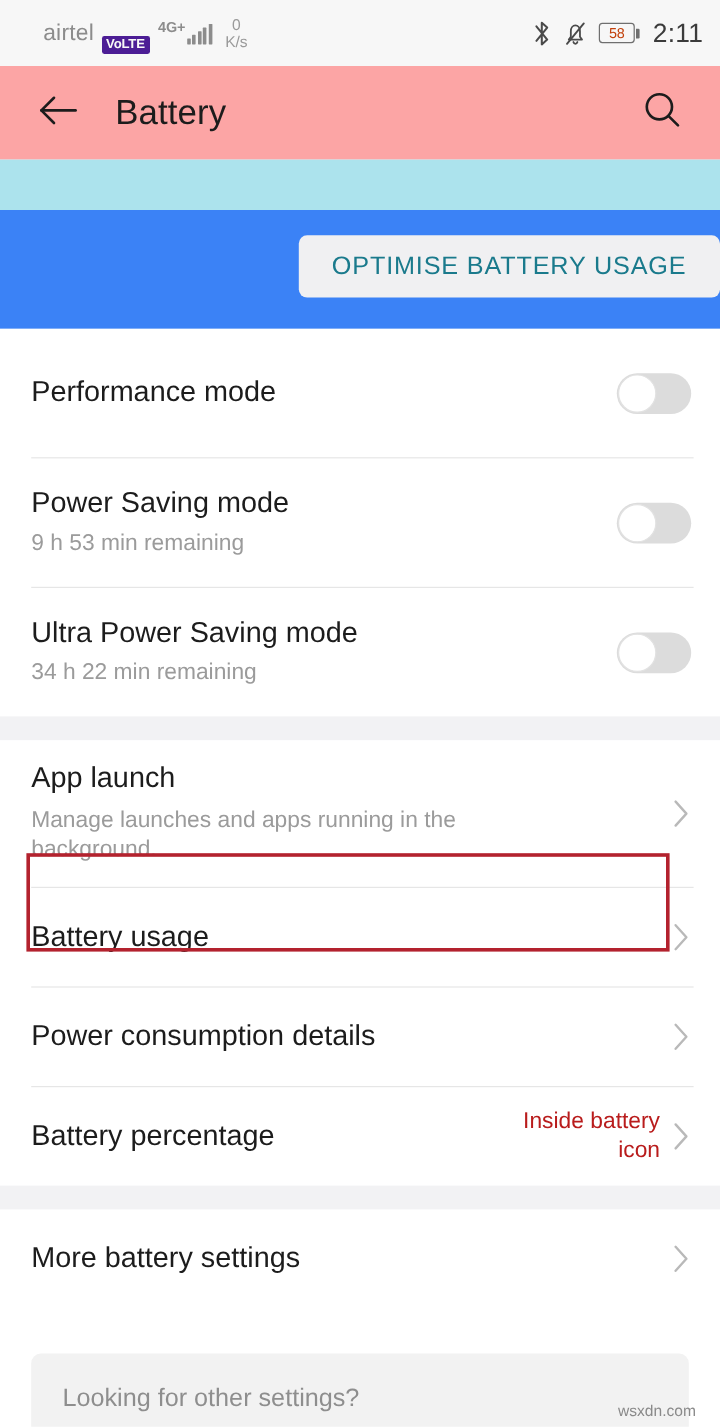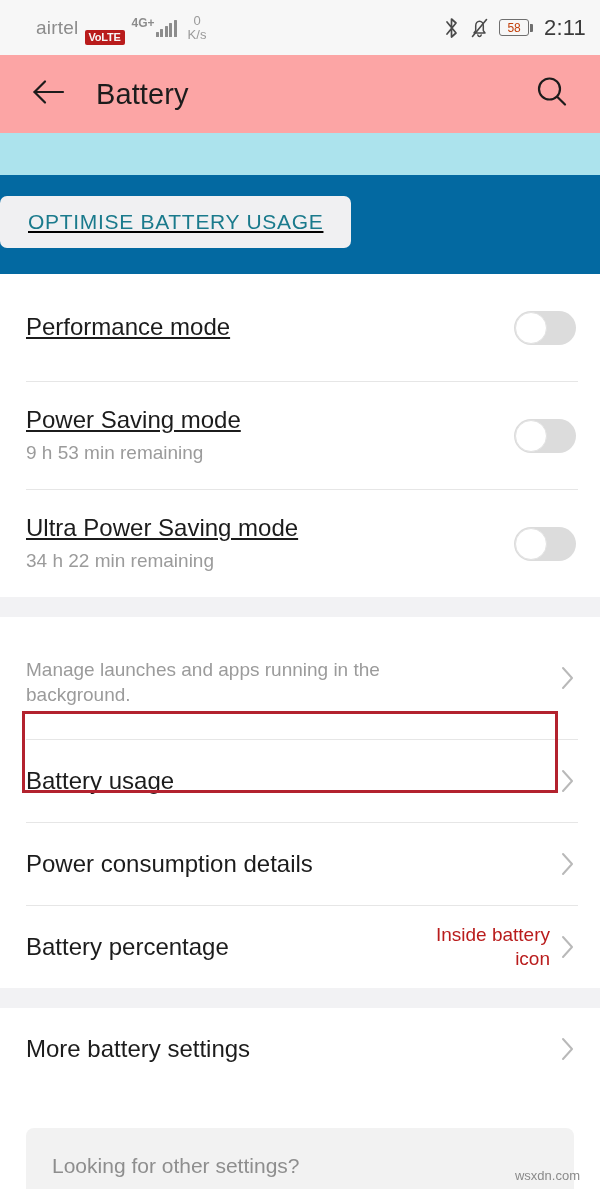--- a/index.html
+++ b/index.html
@@ -30,21 +30,21 @@
     display: flex;
     align-items: center;
     gap: 7px;
   }
   .carrier {
     font-size: 19px;
     color: #8c8c8c;
     letter-spacing: 0.2px;
   }
   .volte-badge {
-    background: #b91c1c;
+    background: #4c1d95;
     color: #f7f7f7;
     font-size: 11px;
     font-weight: bold;
     padding: 2px 4px 2px 3px;
     border-radius: 2px;
     letter-spacing: -0.2px;
     line-height: 1;
     margin-top: 20px;
   }
   .net-wrap {
@@ -159,25 +159,24 @@
   }
 
   
   .blue-band {
     height: 42px;
     background: #ace3ed;
   }
 
   
   .optimise-wrap {
-    background: #0369a1;
+    background: #3b82f6;
     padding: 21px 0 26px 0;
     display: flex;
-    justify-content: flex-start;
-    text-decoration: underline;
+    justify-content: flex-end;
   }
   .optimise-btn {
     background: #f0f0f2;
     color: #1a7a8c;
     font-size: 21px;
     letter-spacing: 0.7px;
     padding: 14px 28px;
     border-radius: 7px;
     cursor: pointer;
     white-space: nowrap;
@@ -192,21 +191,20 @@
     height: 107px;
     box-sizing: border-box;
     position: relative;
     cursor: pointer;
   }
   .mode-row .texts { flex: 1; min-width: 0; }
   .mode-title {
     font-size: 24px;
     color: #1c1c1c;
     line-height: 1.1;
-    text-decoration: underline;
   }
   .mode-sub {
     font-size: 19px;
     color: #9b9b9b;
     margin-top: 9px;
     line-height: 1.1;
   }
   .divider {
     height: 1px;
     background: #e6e6e6;
@@ -423,20 +421,21 @@
   </div>
 
 </div>
 
 <div class="section-gap"></div>
 
 <div class="card">
 
   <div class="nav-row" style="min-height:122px">
     <div class="texts">
+      <div class="nav-title">App launch</div>
       <div class="nav-sub">Manage launches and apps running in the background.</div>
     </div>
     <div class="chev">
       <svg width="18" height="28" viewBox="0 0 18 28">
           <polyline points="4,4 13,14 4,24" fill="none" stroke="#b9b9b9" stroke-width="2" stroke-linecap="round" stroke-linejoin="round"></polyline>
         </svg>
     </div>
   </div>
   <div class="divider"></div>
 

